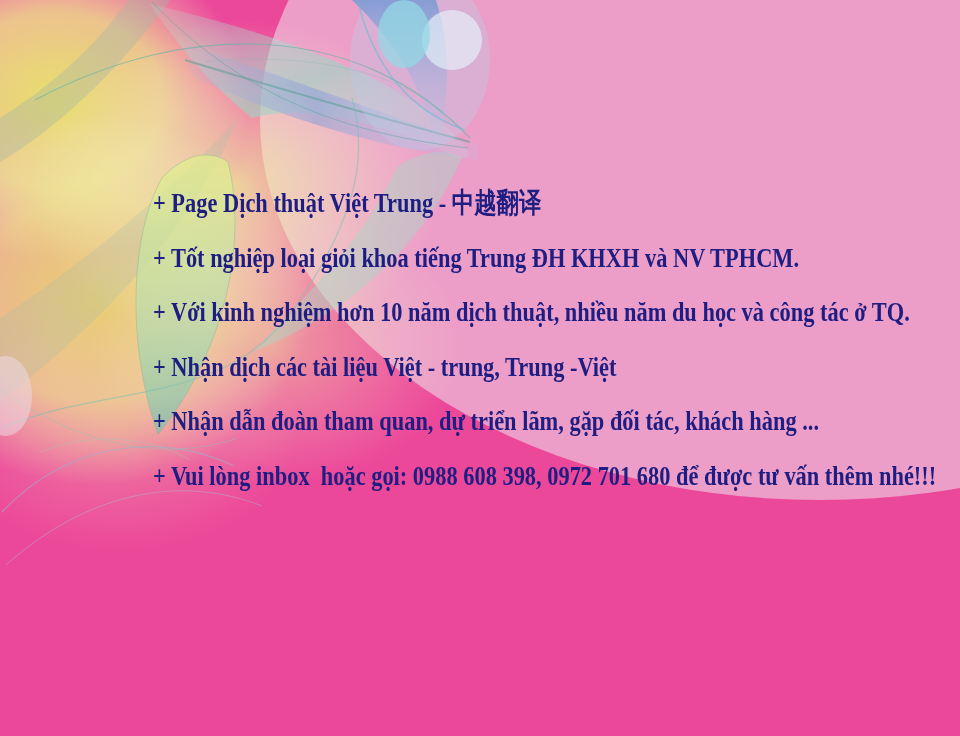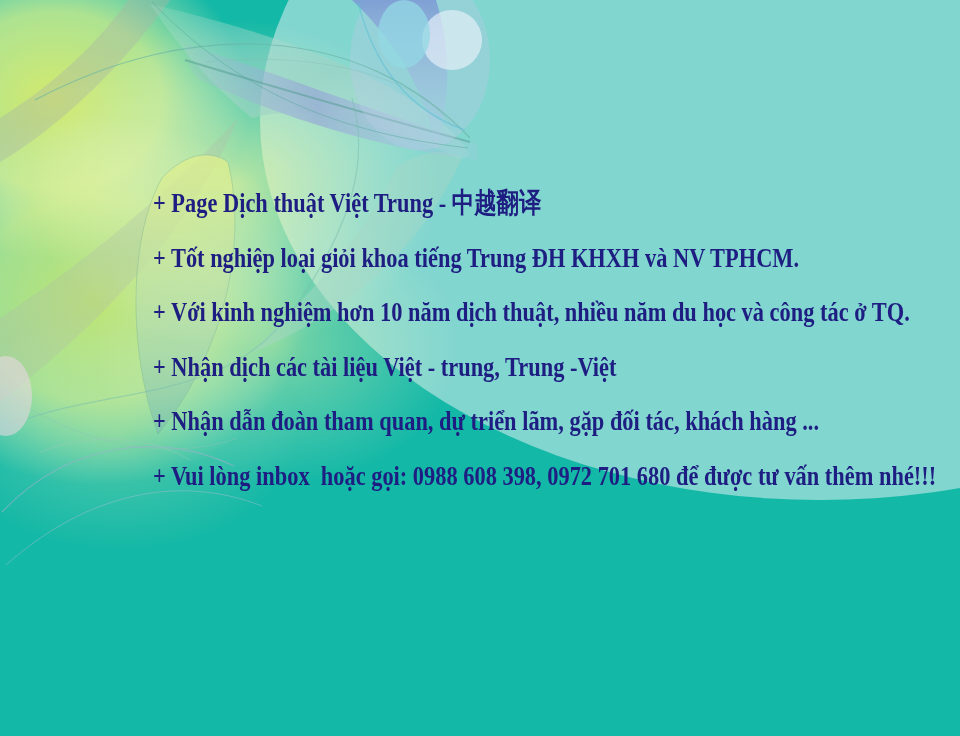--- a/index.html
+++ b/index.html
@@ -8,21 +8,21 @@
     width: 960px;
     height: 736px;
     overflow: hidden;
     background: #ffffff;
     font-family: "Liberation Serif", "DejaVu Serif", serif;
   }
   .canvas {
     position: relative;
     width: 960px;
     height: 736px;
-    background: #14b8a6;
+    background: #ec4899;
   }
   .bg-art {
     position: absolute;
     left: 0;
     top: 0;
     width: 960px;
     height: 736px;
   }
   .text-block {
     position: absolute;

